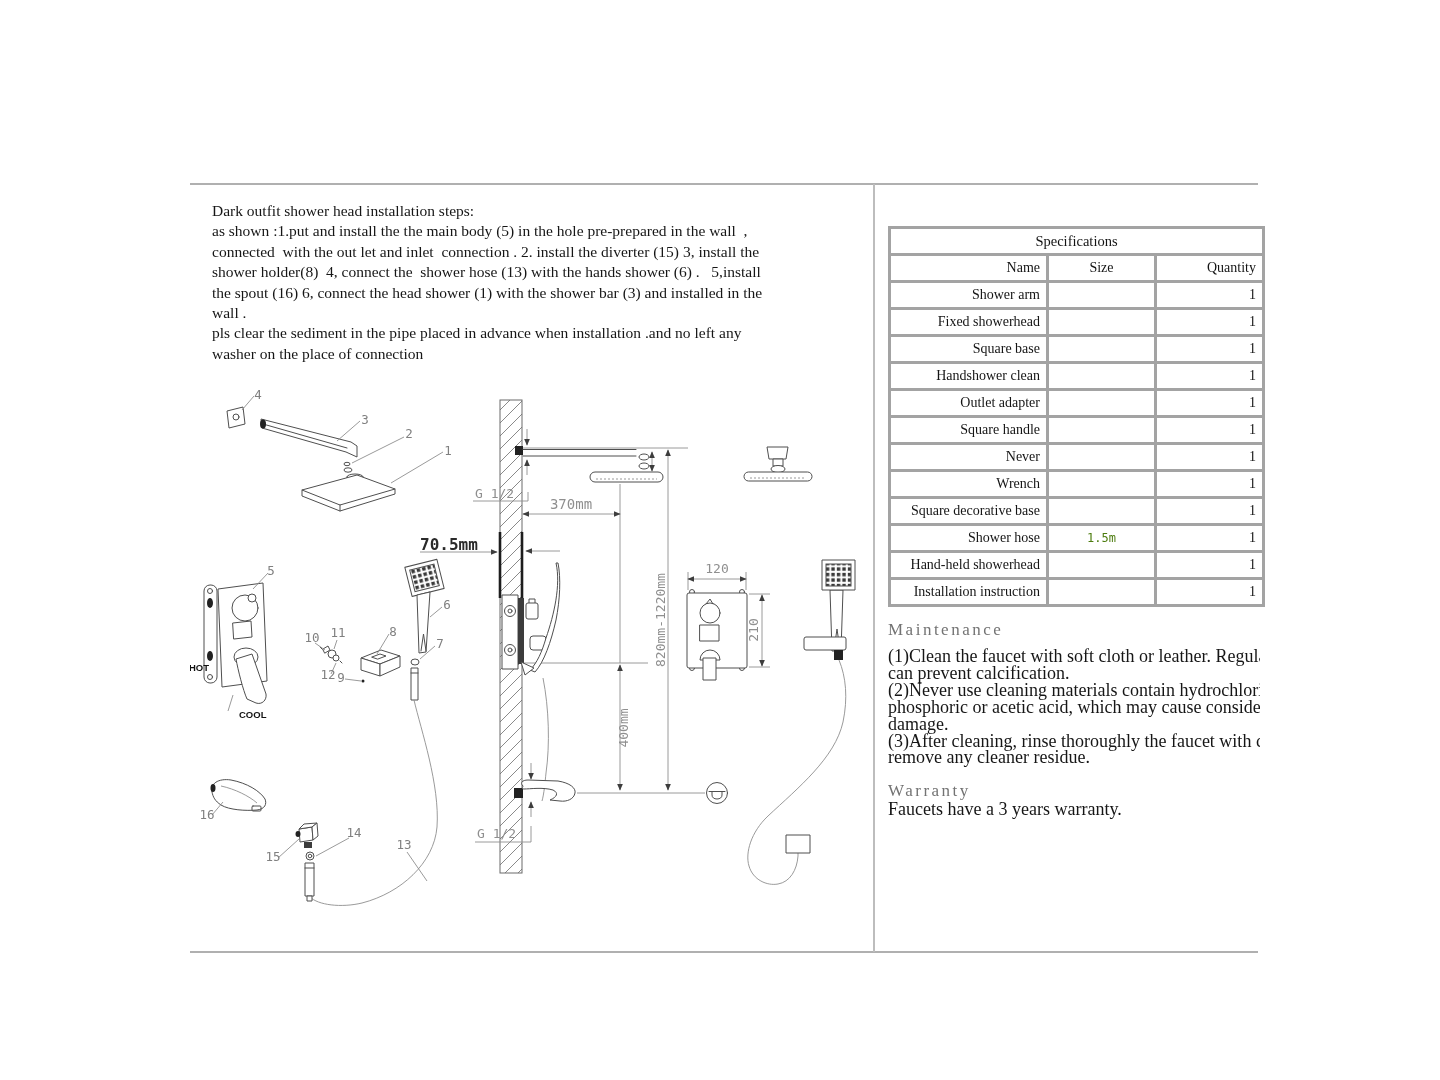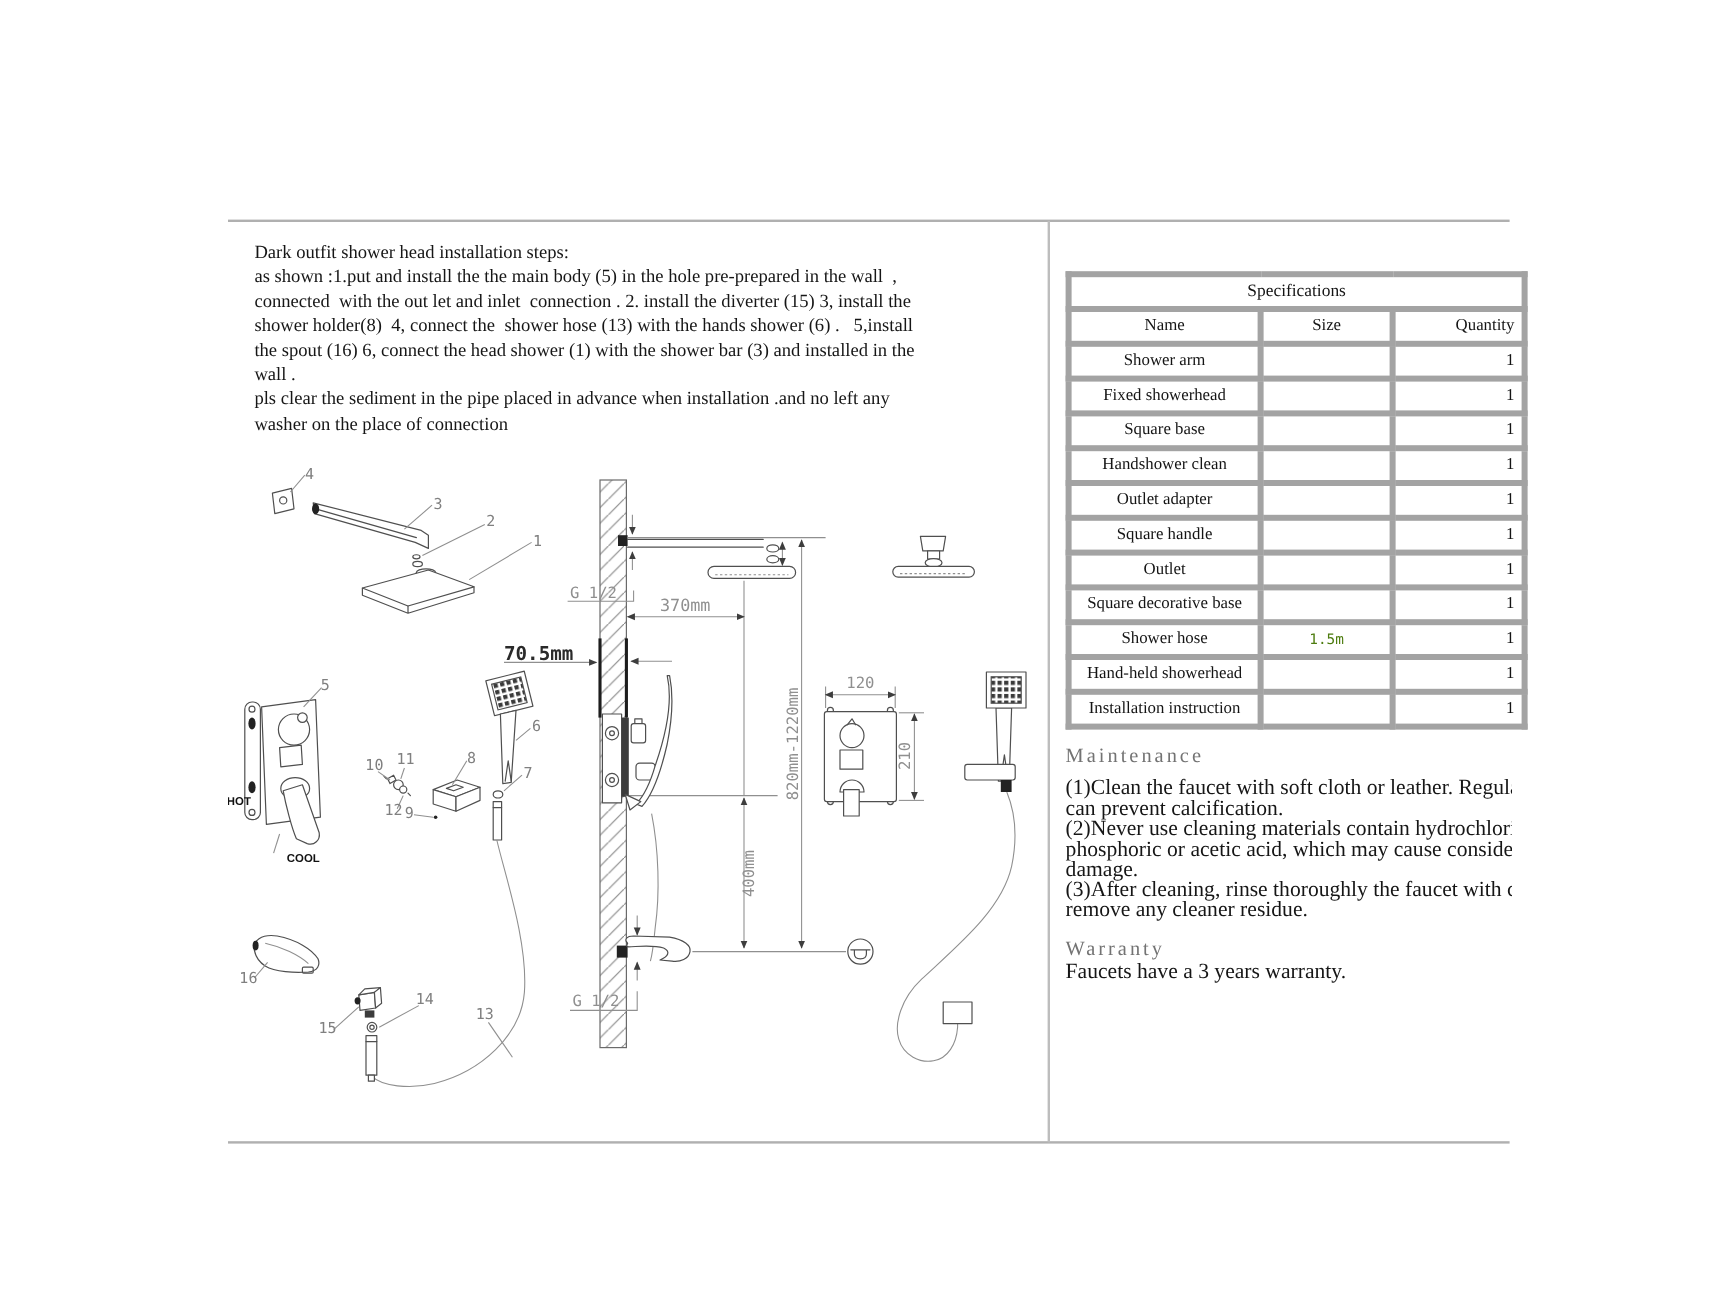--- a/index.html
+++ b/index.html
@@ -5,23 +5,23 @@
   html,body{margin:0;padding:0;background:#fff;}
   #canvas{position:relative;width:1440px;height:1080px;background:#fff;overflow:hidden;
           font-family:"Liberation Serif",serif;color:#1a1a1a;}
   .hline{position:absolute;background:#b0b0b0;height:2px;}
   .vline{position:absolute;background:#bdbdbd;width:1.5px;}
   #instructions{position:absolute;left:212px;top:201px;width:680px;
                 font-size:15.5px;line-height:20.4px;white-space:pre;color:#161616;}
   
   #spec-table{position:absolute;left:888px;top:226px;border-collapse:collapse;
               font-size:14px;color:#141414;}
-  #spec-table td,#spec-table th{border:5px solid #a3a3a3;height:24px;padding:0 6px;
+  #spec-table td,#spec-table th{border:3px solid #a3a3a3;height:24px;padding:0 6px;
               font-weight:normal;vertical-align:middle;}
-  #spec-table .c-name{width:143px;text-align:center;}
+  #spec-table .c-name{width:143px;text-align:right;}
   #spec-table .c-size{width:93px;text-align:center;}
   #spec-table .c-qty{width:93px;text-align:right;}
   #spec-table .title{text-align:center;font-size:14.5px;}
   .size-val{font-family:"DejaVu Sans Mono",monospace;font-size:12px;color:#4d7c0f;}
   
   .rt-block{position:absolute;left:888px;width:372px;overflow:hidden;}
   .rt-head{font-size:17px;letter-spacing:2.5px;color:#737373;}
   .rt-body{font-size:18px;line-height:16.9px;white-space:pre;color:#161616;}
   
   .s{stroke:#4f4f4f;fill:none;stroke-width:1;stroke-linejoin:round;stroke-linecap:round;}
@@ -359,21 +359,26 @@
       <td class="c-name">Outlet adapter</td>
       <td class="c-size size-val"></td>
       <td class="c-qty">1</td>
     </tr>
     <tr>
       <td class="c-name">Square handle</td>
       <td class="c-size size-val"></td>
       <td class="c-qty">1</td>
     </tr>
     <tr>
-      <td class="c-name">Outlet</td>
+      <td class="c-name">Never</td>
+      <td class="c-size size-val"></td>
+      <td class="c-qty">1</td>
+    </tr>
+    <tr>
+      <td class="c-name">Wrench</td>
       <td class="c-size size-val"></td>
       <td class="c-qty">1</td>
     </tr>
     <tr>
       <td class="c-name">Square decorative base</td>
       <td class="c-size size-val"></td>
       <td class="c-qty">1</td>
     </tr>
     <tr>
       <td class="c-name">Shower hose</td>

